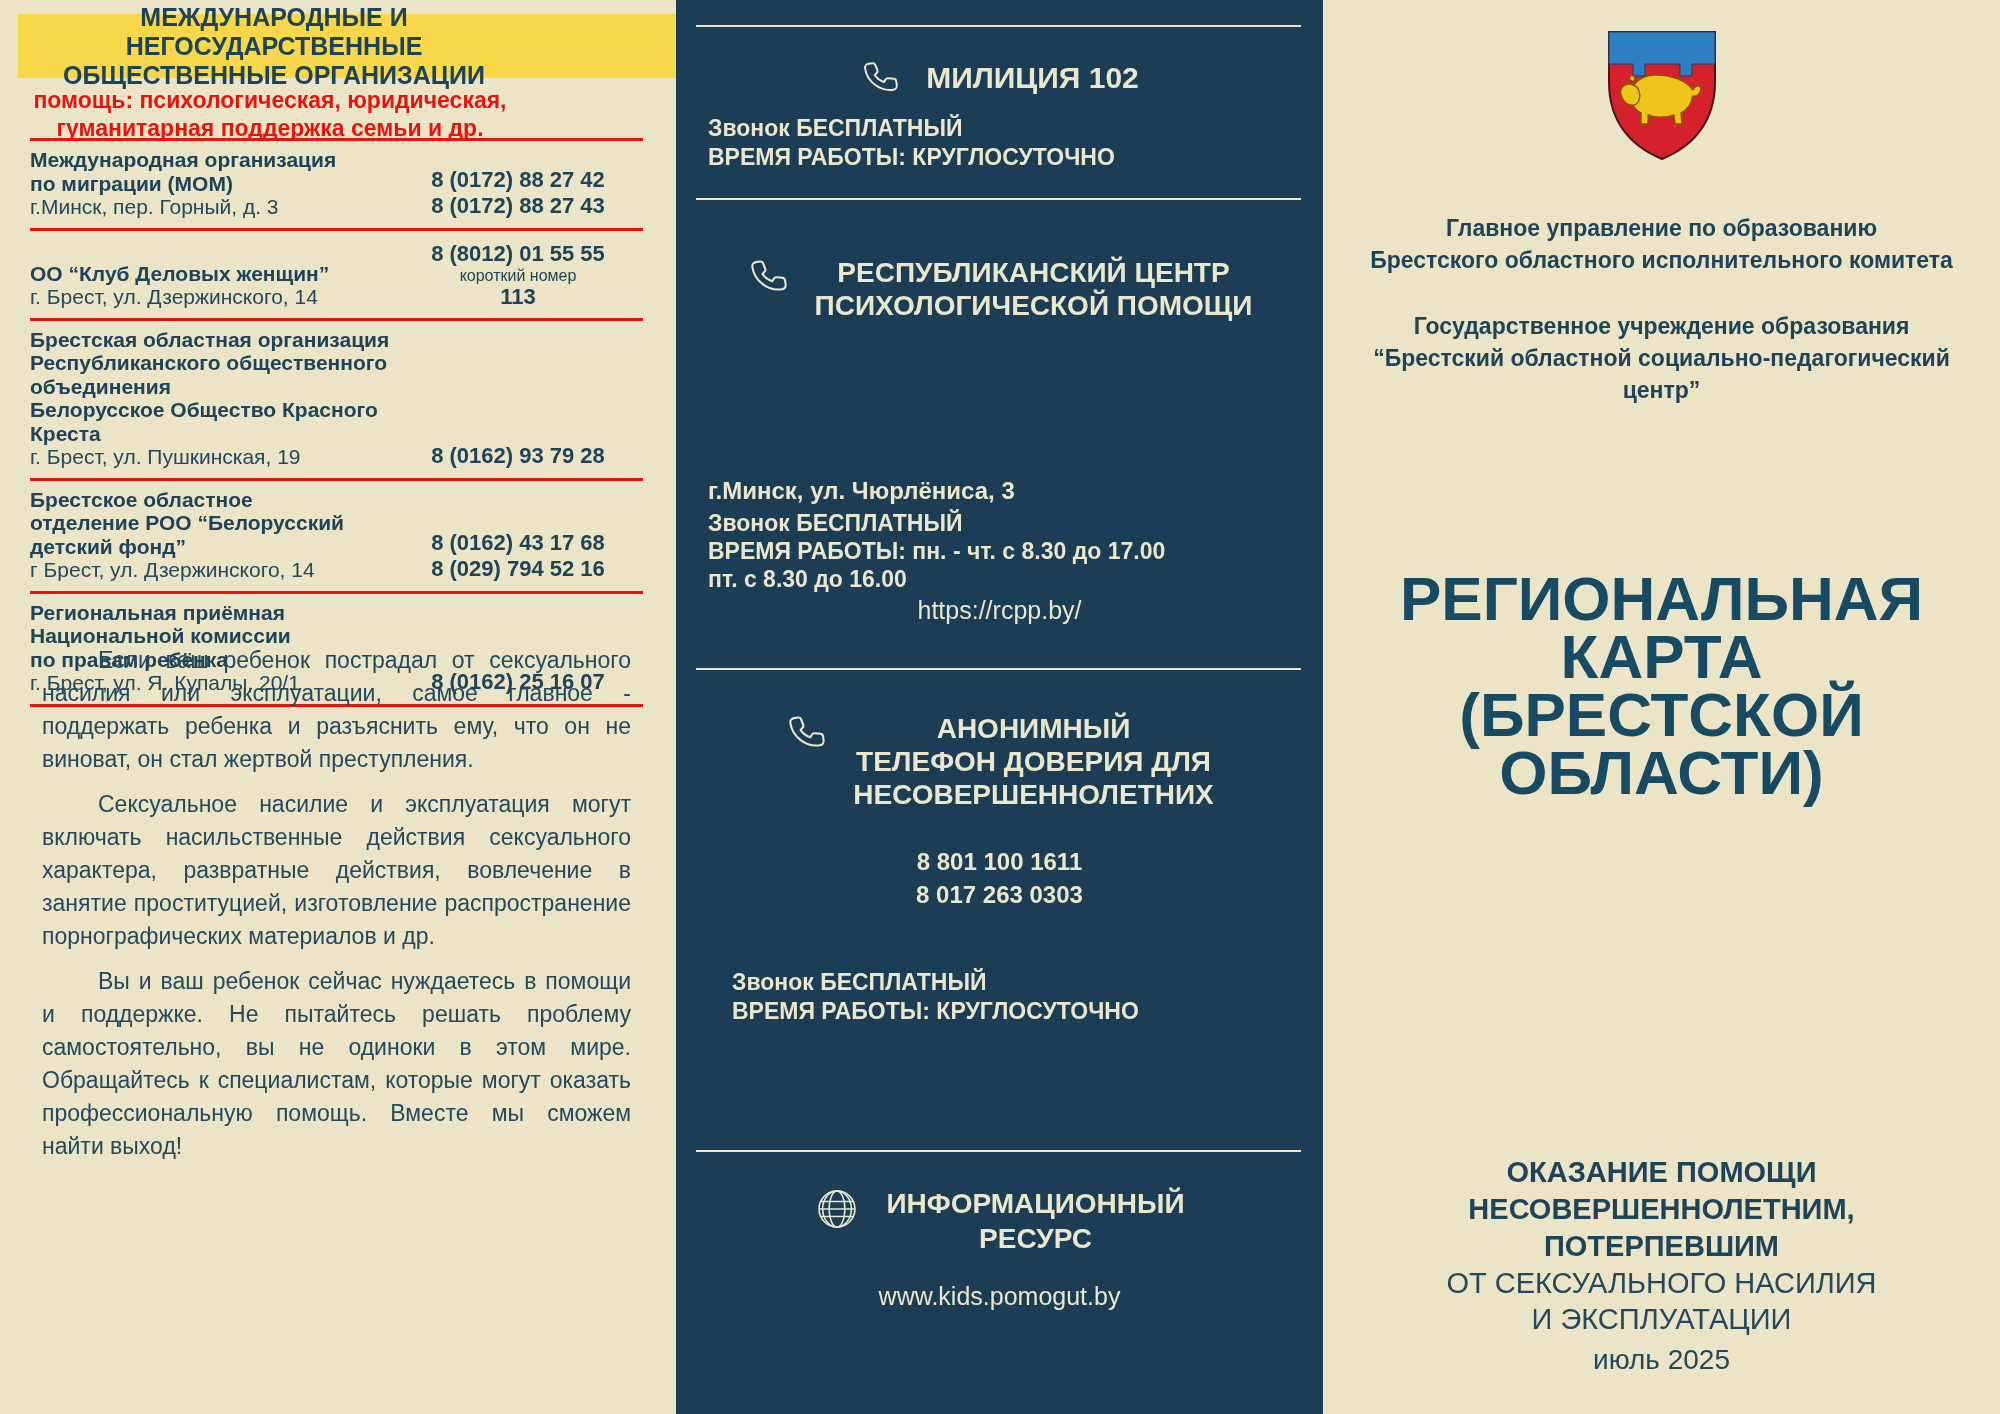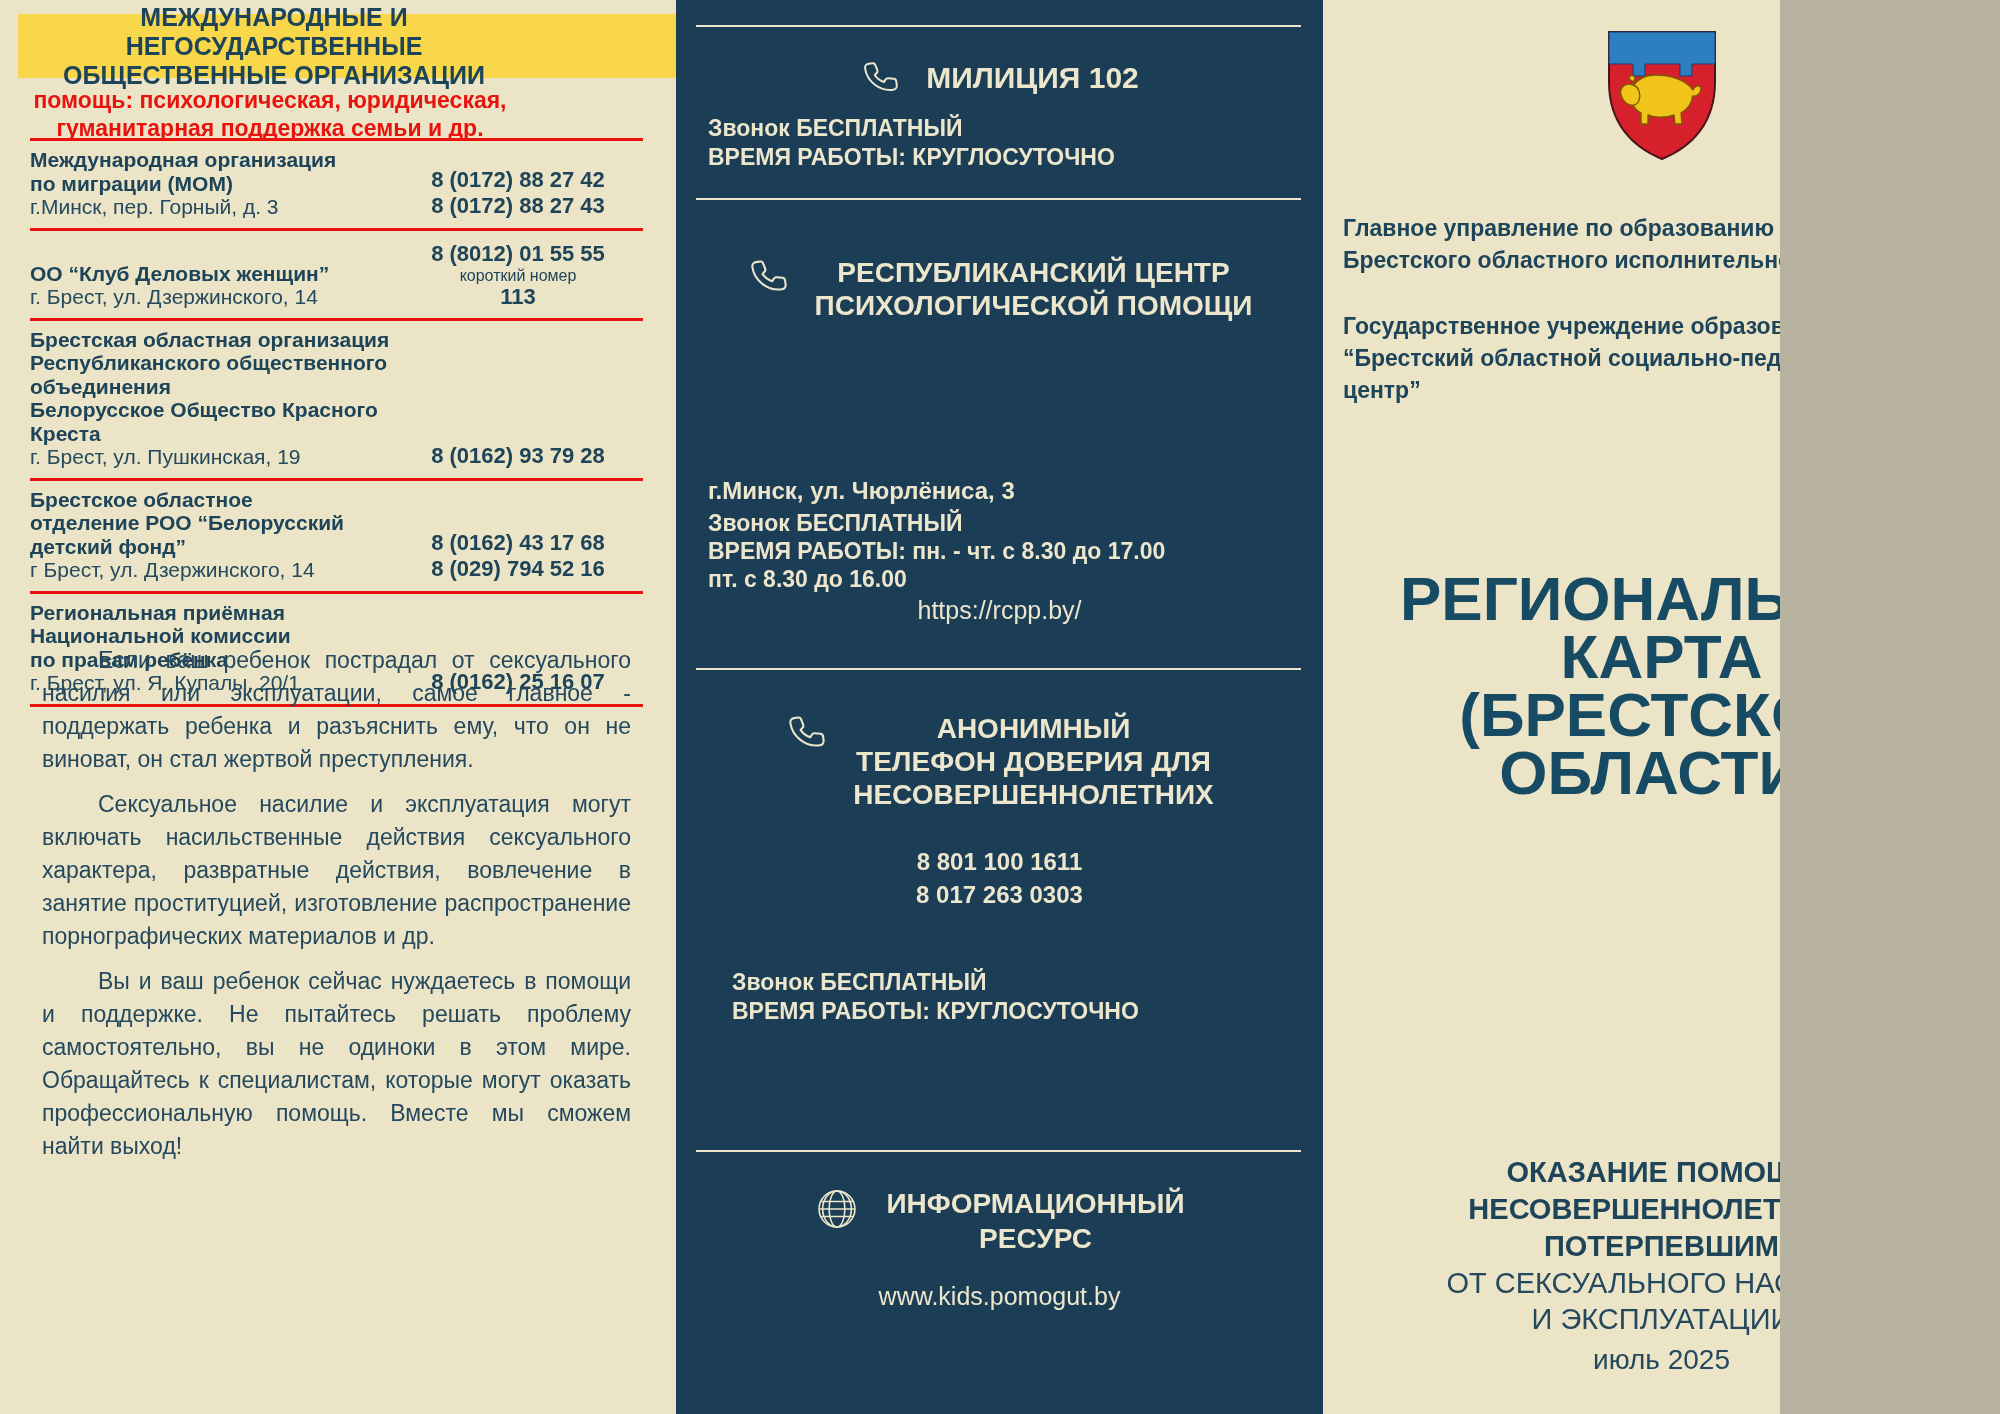--- a/index.html
+++ b/index.html
@@ -1,16 +1,16 @@
 <!DOCTYPE html>
 <html><head>
 <meta charset="utf-8">
 <style>
   html,body{margin:0;padding:0;background:#b8b2a0;}
-  .page{position:relative;width:1780px;height:1414px;background:#ebe4c7;overflow:hidden;
+  .page{position:relative;width:2000px;height:1414px;background:#ebe4c7;overflow:hidden;
         font-family:"Liberation Sans",sans-serif;color:#1d4459;}
   .pre{white-space:pre-line;}
 
   
   .left-panel{position:absolute;left:0;top:0;width:676px;height:1414px;background:#ebe4c7;}
   .yellow-header{position:absolute;left:18px;top:14px;width:658px;height:64px;background:#f9d74a;
                  display:flex;align-items:center;}
   .yellow-header .hdr-text{width:512px;text-align:center;font-size:25px;font-weight:bold;
                  line-height:29px;color:#1d4459;}
   .red-subtitle{position:absolute;left:30px;top:86px;width:480px;text-align:center;
@@ -34,21 +34,21 @@
             align-items:flex-start;gap:26px;}
   .sec-title{font-weight:bold;text-align:center;color:#ece6cc;}
   .phone-ico{flex:0 0 auto;transform:rotate(-8deg);}
   .sec-info{position:absolute;font-size:23px;font-weight:bold;line-height:29px;color:#ece6cc;}
   .sec-center{position:absolute;left:0;width:100%;text-align:center;color:#ece6cc;}
   .url-text{font-size:25px;font-weight:normal;}
 
   
   .right-panel{position:absolute;left:1323px;top:0;width:677px;height:1414px;background:#ebe4c7;}
   .crest{position:absolute;left:50%;top:24px;transform:translateX(-50%);}
-  .gov-orgs{position:absolute;left:20px;top:212px;width:637px;text-align:left;}
+  .gov-orgs{position:absolute;left:20px;top:212px;width:637px;text-align:center;}
   .gov-org1,.gov-org2{font-size:23px;font-weight:bold;line-height:32px;color:#1d4459;}
   .gov-org2{margin-top:34px;}
   .big-title{position:absolute;left:0;top:570px;width:100%;text-align:center;
              font-size:62px;font-weight:bold;line-height:58px;color:#174a63;}
   .help-block{position:absolute;left:0;top:1154px;width:100%;text-align:center;color:#1d4459;}
   .help-bold{font-size:29px;font-weight:bold;line-height:37px;}
   .help-normal{font-size:29px;font-weight:normal;line-height:36px;color:#24495e;}
   .issue-date{position:absolute;left:0;top:1344px;width:100%;text-align:center;
               font-size:28px;color:#24495e;}
   svg{display:block;}

